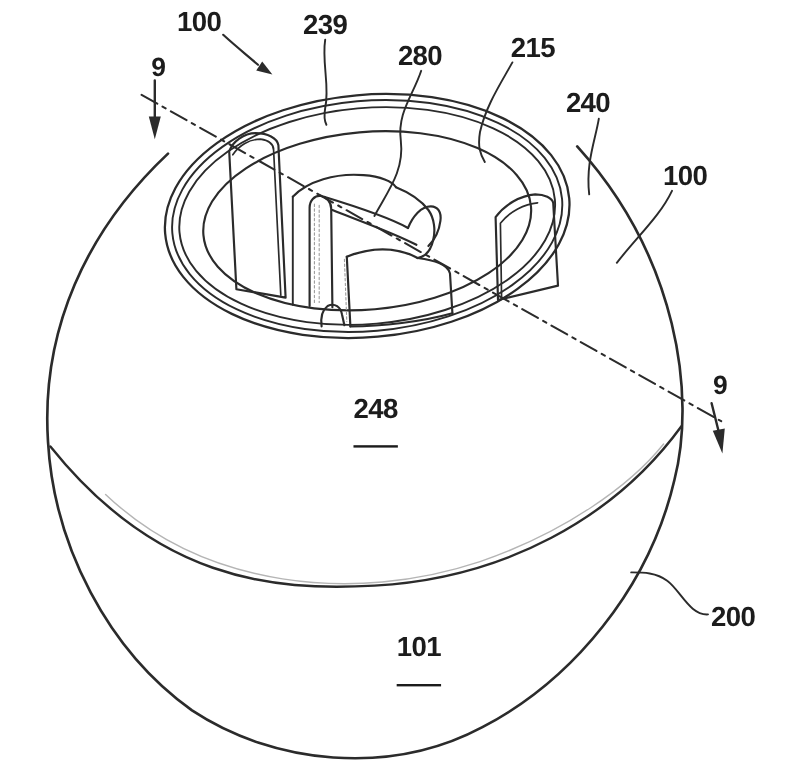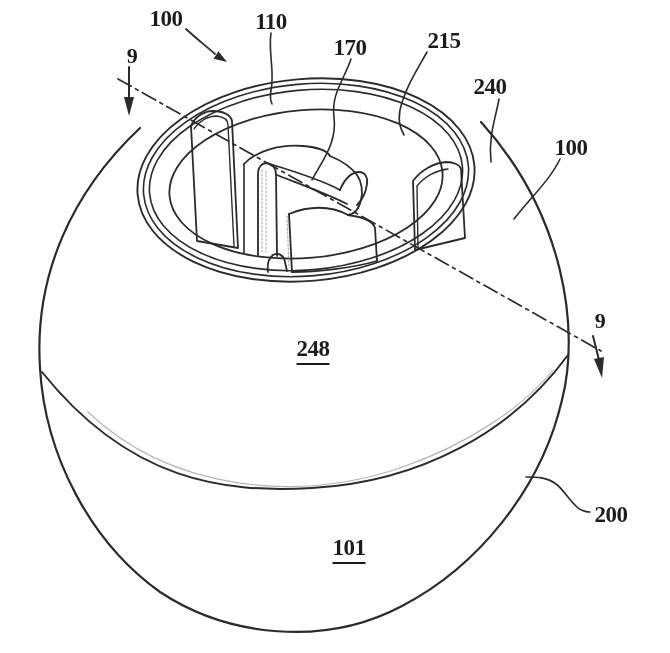--- a/index.html
+++ b/index.html
@@ -1,37 +1,37 @@
 <!DOCTYPE html>
 <html><head>
 <meta charset="utf-8">
 <style>
   html,body{margin:0;padding:0;background:#ffffff;}
   #stage{
     position:relative;
     width:670px;height:653px;
     background:#ffffff;
-    font-family:Liberation Serif, serif;
+    font-family:Liberation Sans, sans-serif;
     overflow:hidden;
   }
   #drawing{position:absolute;left:0;top:0;}
   .ref-label{
     position:absolute;
     transform:translate(-50%,-50%);
     font-size:23px;
     font-weight:700;
     letter-spacing:-0.5px;
     color:#1c1c1c;
     white-space:nowrap;
     line-height:1;
     user-select:none;
   }
   .ref-label.underlined{
     border-bottom:2.2px solid #1c1c1c;
-    padding-bottom:3px;
+    padding-bottom:19px;
   }
   .ref-label.small{font-size:22px;}
 </style>
 </head>
 <body>
 
 <div id="stage">
 
   <svg id="drawing" width="670" height="653" viewBox="0 0 670 653" fill="none" stroke-linecap="round" stroke-linejoin="round">
 
@@ -112,22 +112,22 @@
     </g>
     <path d="M 271 33 C 268 52, 275 72, 271 90 C 270 96, 270 100, 272 104" stroke="#2b2b2b" stroke-width="1.6"></path>
     <path d="M 351 59 C 344 80, 331 94, 334 117 C 337 142, 324 158, 312 180" stroke="#2b2b2b" stroke-width="1.6"></path>
     <path d="M 427 52 C 417 70, 405 88, 400 110 C 398 122, 400 128, 404 135" stroke="#2b2b2b" stroke-width="1.6"></path>
     <path d="M 499 99 C 496 117, 488 136, 491 162" stroke="#2b2b2b" stroke-width="1.6"></path>
     <path d="M 560 159 C 550 180, 532 196, 514 219" stroke="#2b2b2b" stroke-width="1.6"></path>
     <path d="M 590 512 C 575 513, 567 492, 556 484 C 547 477, 536 477, 526 477" stroke="#2b2b2b" stroke-width="1.6"></path>
   </svg>
 
   <div class="ref-label" style="left:166px;top:18px">100</div>
-  <div class="ref-label" style="left:271px;top:21px">110</div>
-  <div class="ref-label" style="left:350px;top:47px">170</div>
+  <div class="ref-label" style="left:271px;top:21px">239</div>
+  <div class="ref-label" style="left:350px;top:47px">280</div>
   <div class="ref-label" style="left:444px;top:40px">215</div>
   <div class="ref-label" style="left:490px;top:86px">240</div>
   <div class="ref-label" style="left:571px;top:147px">100</div>
   <div class="ref-label underlined" style="left:313px;top:351px">248</div>
   <div class="ref-label underlined" style="left:349px;top:550px">101</div>
   <div class="ref-label" style="left:611px;top:514px">200</div>
   <div class="ref-label small" style="left:132px;top:56px">9</div>
   <div class="ref-label small" style="left:600px;top:321px">9</div>
 
 </div>

